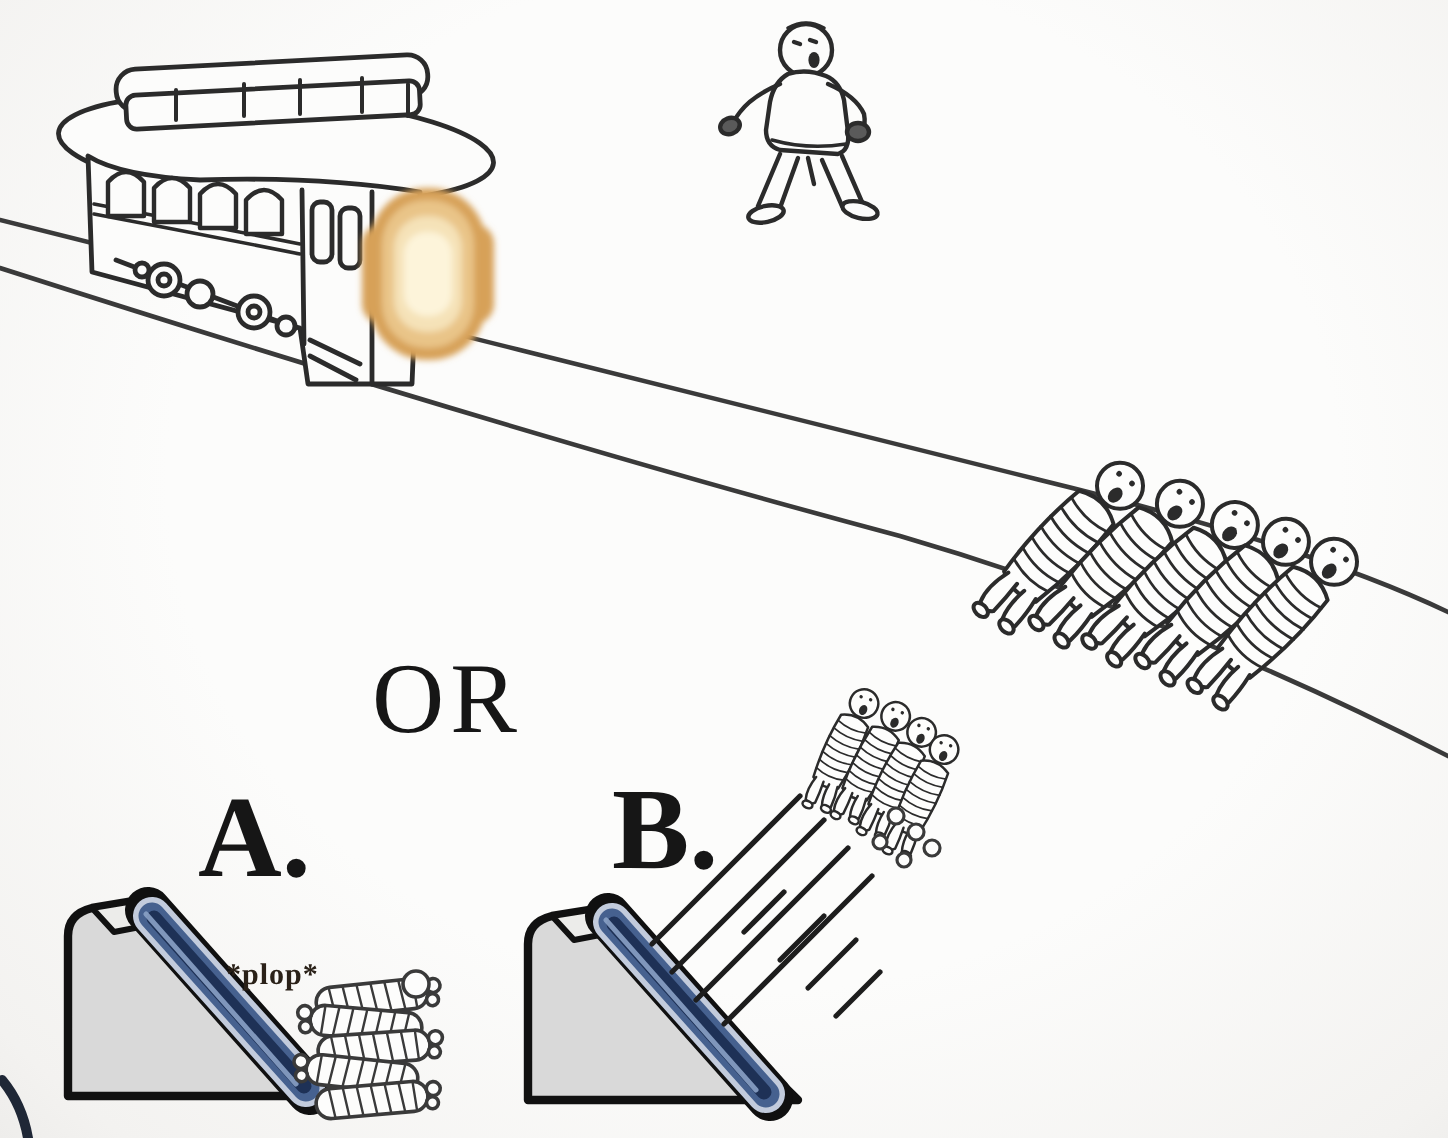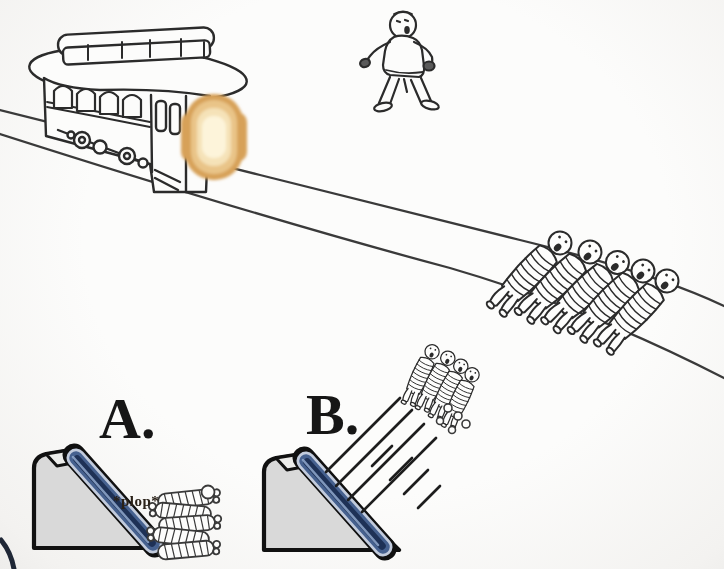--- a/index.html
+++ b/index.html
@@ -6,21 +6,21 @@
   .stage{
     position:relative;width:724px;height:569px;overflow:hidden;
     background:radial-gradient(ellipse at 52% 42%, #fcfcfb 55%, #f3f2f0 92%, #eeedeb 100%);
     font-family:"Liberation Serif","DejaVu Serif",serif;
   }
   .scene-svg{position:absolute;left:0;top:0;}
   .label{position:absolute;color:#161616;line-height:1;user-select:none;}
   .label-or{left:186px;top:324px;font-size:50px;letter-spacing:3px;font-weight:400;}
   .label-a{left:99px;top:390px;font-size:58px;font-weight:700;}
   .label-b{left:306px;top:386px;font-size:58px;font-weight:700;}
-  .label-plop{left:113px;top:494px;font-size:15px;font-weight:700;letter-spacing:.5px;color:#2a2118;}
+  .label-plop{left:113px;top:481px;font-size:15px;font-weight:700;letter-spacing:.5px;color:#2a2118;}
 </style>
 </head>
 <body>
 
 <div class="stage">
 <svg class="scene-svg" width="724" height="569" viewBox="0 0 724 569">
   <defs>
     <filter id="blurGlow" x="-30%" y="-30%" width="160%" height="160%">
       <feGaussianBlur stdDeviation="1.6"></feGaussianBlur>
     </filter>
@@ -198,16 +198,17 @@
       <circle cx="458" cy="416" r="4"></circle>
       <circle cx="466" cy="424" r="4"></circle>
       <circle cx="452" cy="430" r="3.5"></circle>
       <circle cx="440" cy="421" r="3.5"></circle>
     </g>
   </g>
 
   <path d="M1,540 Q11,552 14,569" fill="none" stroke="#1f2736" stroke-width="5" stroke-linecap="round"></path>
 </svg>
 
+<div class="label label-or">OR</div>
 <div class="label label-a">A.</div>
 <div class="label label-b">B.</div>
 <div class="label label-plop">*plop*</div>
 </div>
 
 </body></html>

